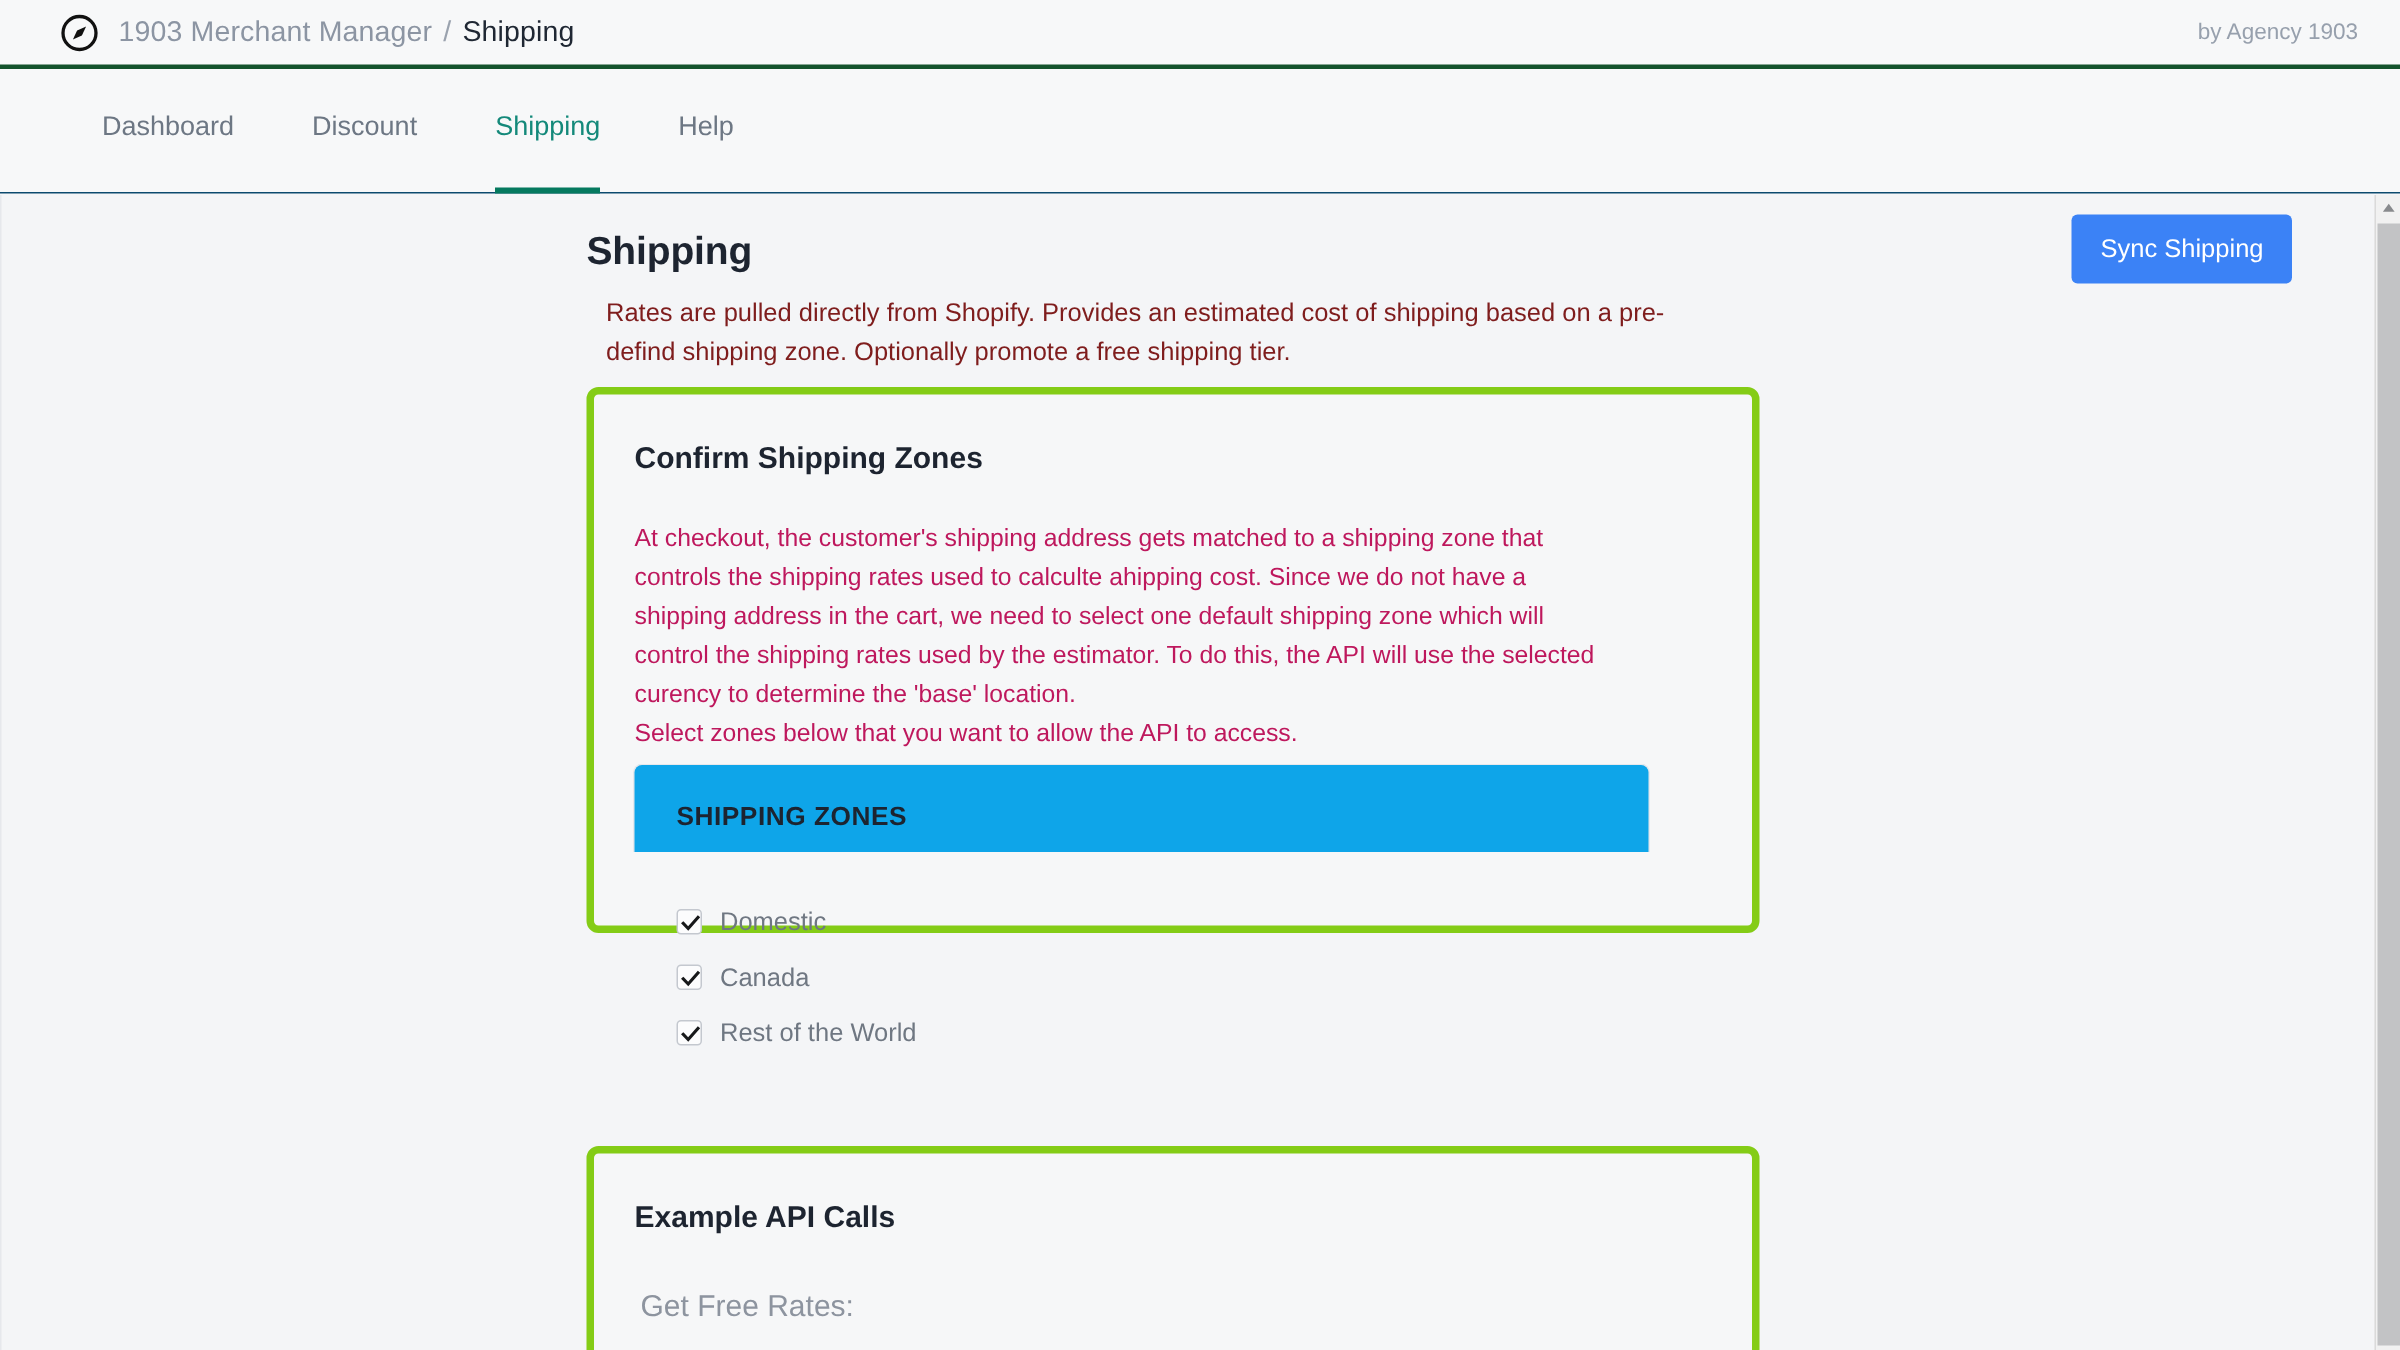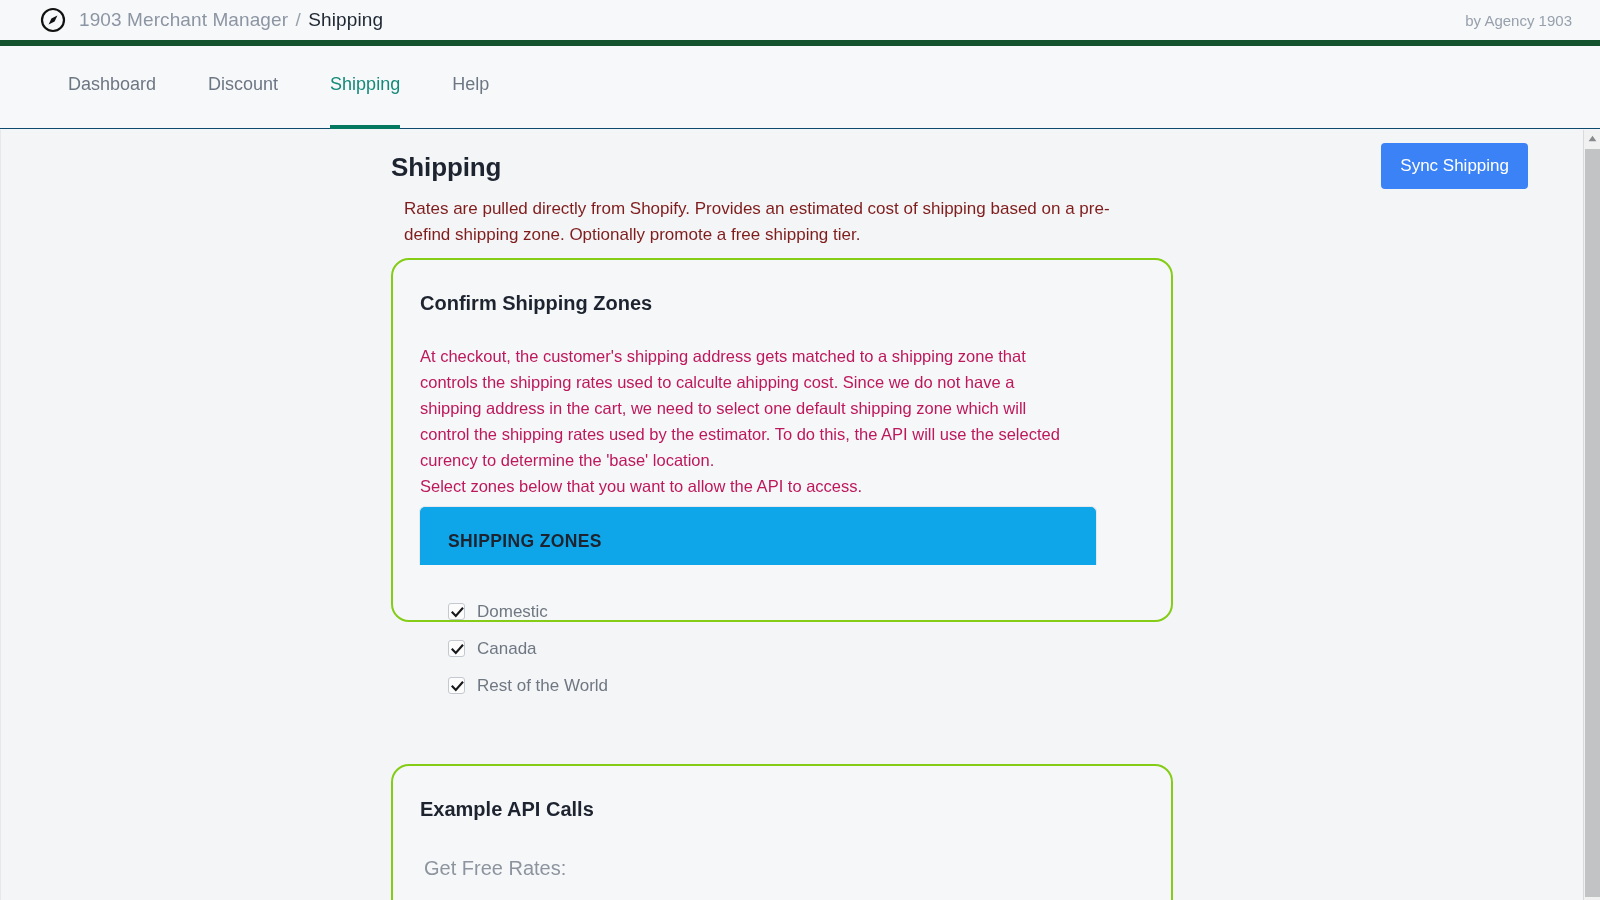--- a/index.html
+++ b/index.html
@@ -19,21 +19,21 @@
     background: #f4f5f7;
   }
 
   
   .topbar {
     position: absolute;
     top: 0; left: 0;
     width: 1600px;
     height: 46px;
     background: #f7f8f9;
-    border-bottom: 6px solid #14532d;
+    border-bottom: 3px solid #14532d;
     display: flex;
     align-items: center;
     padding: 0 28px 0 40px;
   }
   .brand {
     display: flex;
     align-items: center;
     gap: 13px;
     flex: 1 1 auto;
   }
@@ -138,22 +138,22 @@
     cursor: pointer;
     white-space: nowrap;
   }
 
   
   .card {
     position: absolute;
     left: 390px;
     width: 782px;
     background: #f6f7f8;
-    border: 2px solid #84cc16;
-    border-radius: 18px;
+    border: 5px solid #84cc16;
+    border-radius: 8px;
   }
   #card-zones { top: 128px; height: 364px; }
   #card-api   { top: 634px; height: 200px; }
 
   .card-title {
     font-size: 20px;
     font-weight: bold;
     color: #1d2430;
     margin: 0;
     padding: 32px 0 0 27px;

